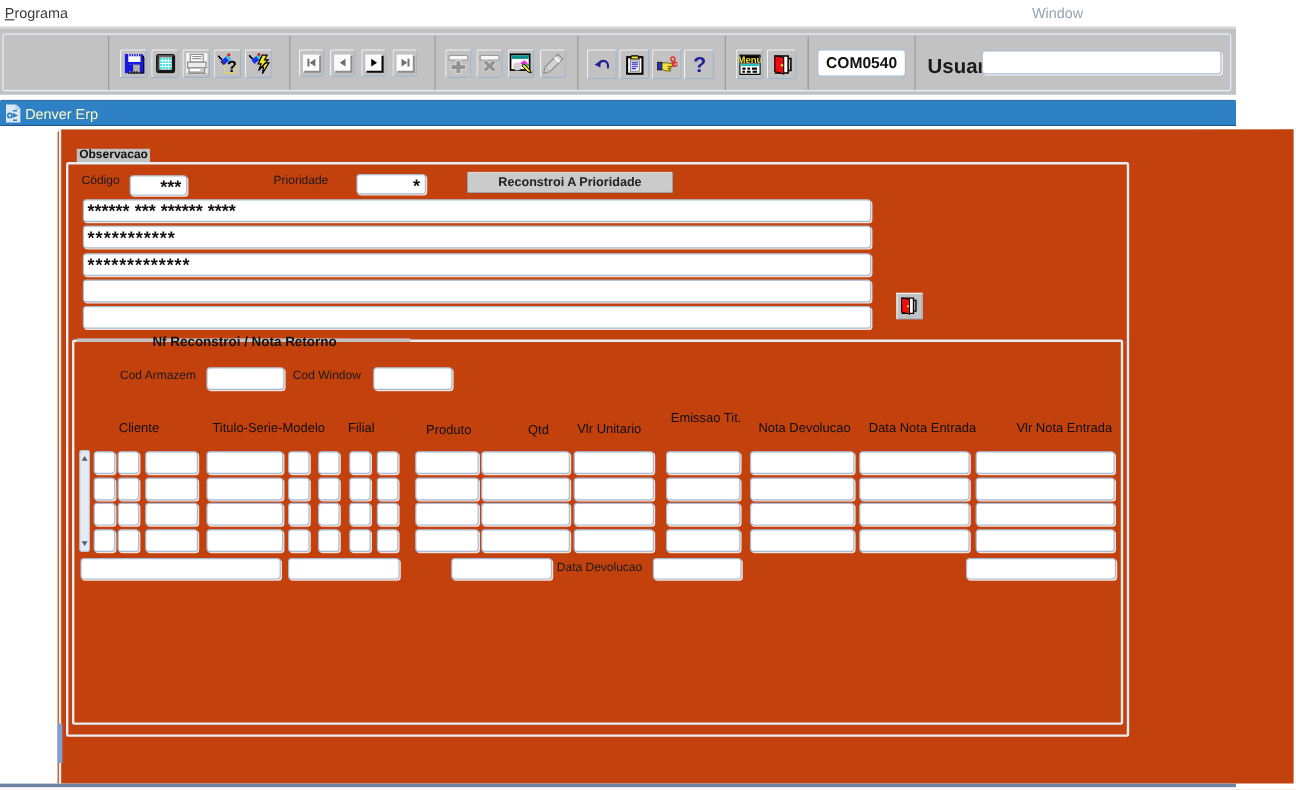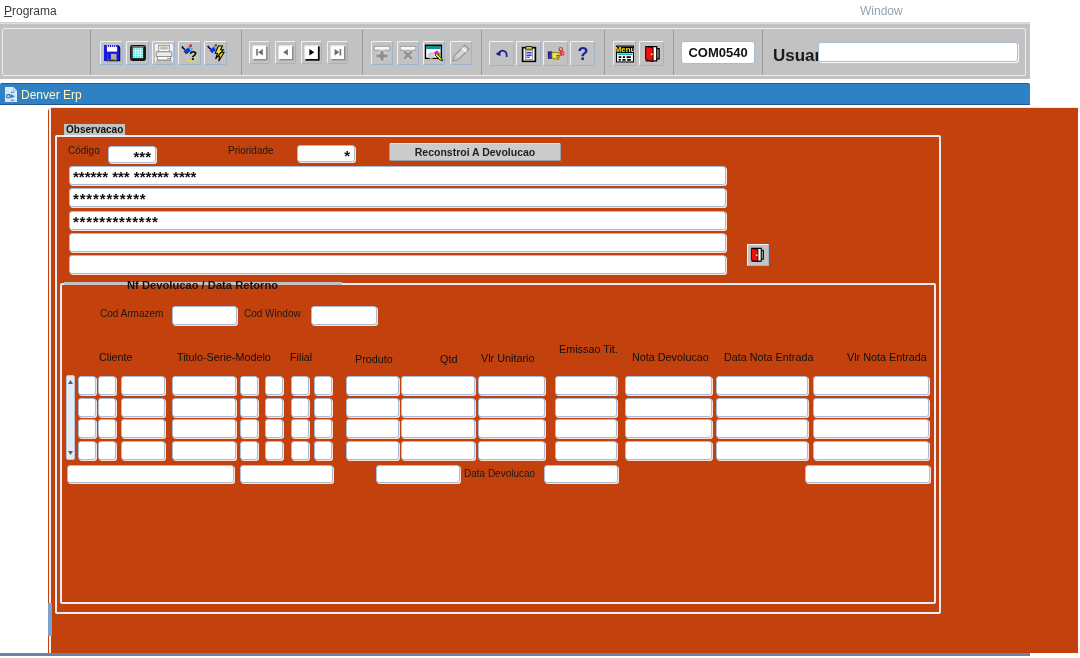--- a/index.html
+++ b/index.html
@@ -268,40 +268,40 @@
     <div class="abs" id="lsb"></div>
     <div class="abs" id="lsbthumb"></div>
 
     <div class="abs frame" style="left:7px; top:27px; width:886px; height:479px;"></div>
     <div class="abs" style="left:16px; top:16px; background:#c2c2c2; padding:0 2px; font-weight:bold; font-size:10px; color:#111;">Observacao</div>
 
     <div class="abs lbl" style="left:20px; top:37px;">Código</div>
     <div class="abs inp" style="left:60px; top:38px; width:48px; height:17px; text-align:right; padding-right:4px;"><span class="stars" style="top:1px;">***</span></div>
     <div class="abs lbl" style="left:180px; top:37px;">Prioridade</div>
     <div class="abs inp" style="left:249px; top:37px; width:58px; height:17px; text-align:right; padding-right:4px;"><span class="stars" style="top:1px;">*</span></div>
-    <div class="abs" style="left:341px; top:35px; width:172px; height:18px; background:#cbcbcb; border:1px solid #98a2ae; border-top-color:#e6e6e6; border-radius:2px; text-align:center; font-size:10.5px; font-weight:bold; color:#222; line-height:16px;">Reconstroi A Devolucao</div>
+    <div class="abs" style="left:341px; top:35px; width:172px; height:18px; background:#cbcbcb; border:1px solid #98a2ae; border-top-color:#e6e6e6; border-radius:2px; text-align:center; font-size:10.5px; font-weight:bold; color:#222; line-height:16px;">Reconstroi A Prioridade</div>
 
     <div class="abs inp" style="left:21px; top:58px; width:657px; height:19px; padding-left:3px;"><span class="stars">****** *** ****** ****</span></div>
     <div class="abs inp" style="left:21px; top:80px; width:657px; height:19px; padding-left:3px;"><span class="stars" style="letter-spacing:0.85px;">***********</span></div>
     <div class="abs inp" style="left:21px; top:103px; width:657px; height:19px; padding-left:3px;"><span class="stars" style="letter-spacing:0.75px;">*************</span></div>
     <div class="abs inp" style="left:21px; top:125px; width:657px; height:19px;"></div>
     <div class="abs inp" style="left:21px; top:147px; width:657px; height:19px;"></div>
 
     <div class="abs minibtn" style="left:699px; top:136px; width:22px; height:22px;">
       <svg width="16" height="16" viewBox="0 0 17 17" style="position:absolute;left:1px;top:2px;">
         <path d="M2.5,1.5 h10.5 v13.5 h-10.5" fill="#fff" stroke="#000" stroke-width="1.2"></path>
         <path d="M2.5,1.5 l7,1 v13.2 l-7,-1.8 z" fill="#ee0e0e" stroke="#000" stroke-width="0.9"></path>
         <circle cx="8.2" cy="8.8" r="1" fill="#f2e22a"></circle>
         <path d="M13,3.5 h2.2 v9.5 h-2.2" stroke="#000" stroke-width="1.2" fill="none"></path>
       </svg>
     </div>
 
     <div class="abs frame" style="left:12px; top:175px; width:876px; height:321px;"></div>
     <div class="abs" style="left:16px; top:174px; width:278px; height:3px; background:#c2c2c2;"></div>
-    <div class="abs" style="left:79px; top:171px; font-weight:bold; font-size:11.2px; color:#111;">Nf Devolucao / Data Retorno</div>
+    <div class="abs" style="left:79px; top:171px; font-weight:bold; font-size:11.2px; color:#111;">Nf Reconstroi / Nota Retorno</div>
 
     <div class="abs lbl" style="left:52px; top:200px;">Cod Armazem</div>
     <div class="abs inp" style="left:124px; top:198px; width:65px; height:19px;"></div>
     <div class="abs lbl" style="left:196px; top:200px;">Cod Window</div>
     <div class="abs inp" style="left:263px; top:198px; width:66px; height:19px;"></div>
 
     <div class="abs th" style="left:51px; top:243px;">Cliente</div>
     <div class="abs th" style="left:129px; top:243px;">Titulo-Serie-Modelo</div>
     <div class="abs th" style="left:242px; top:243px;">Filial</div>
     <div class="abs th" style="left:307px; top:245px;">Produto</div>

